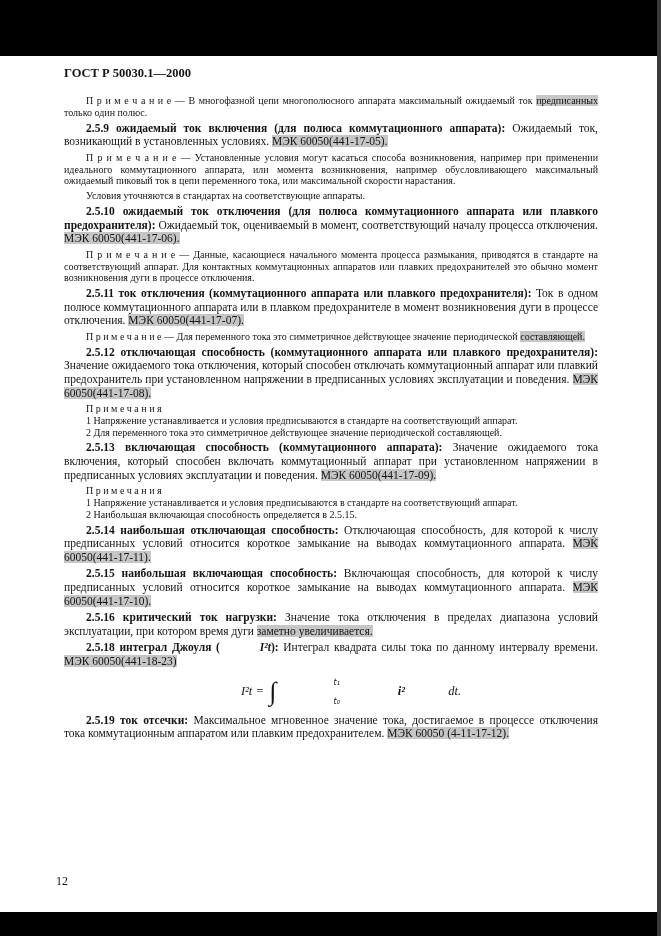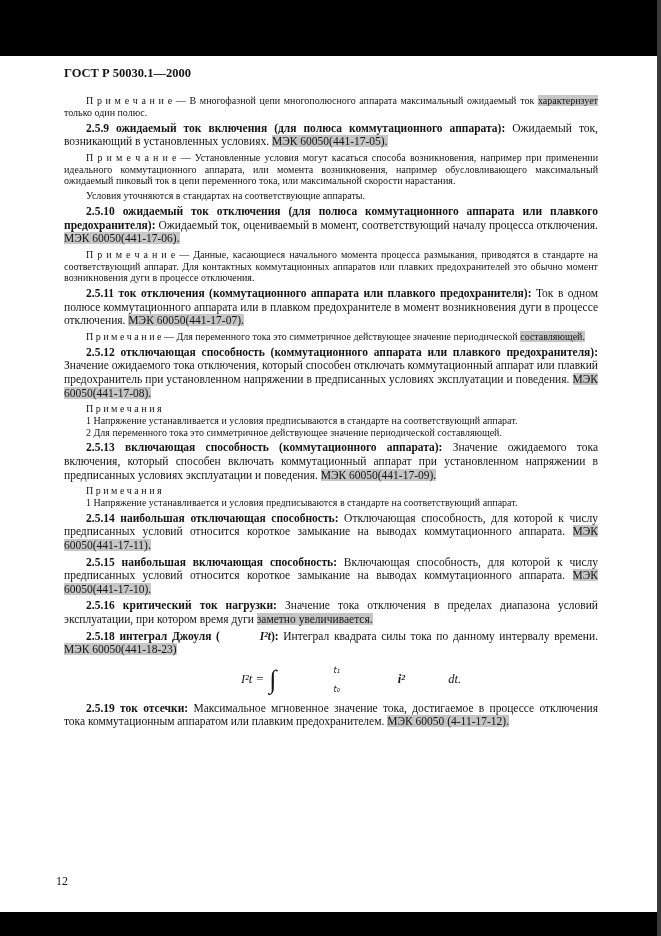--- a/index.html
+++ b/index.html
@@ -43,35 +43,36 @@
 </style>
 </head>
 <body>
 
 <div class="page">
   <div class="bar top"></div>
 
   <div class="content">
     <div class="doc-header">ГОСТ Р 50030.1—2000</div>
     <div class="doc-body">
-        <div class="block note"><span>П р и м е ч а н и е — В многофазной цепи многополюсного аппарата максимальный ожидаемый ток </span><span class="hl">характеризует</span><span> только один полюс.</span></div>
+        <div class="block note"><span>П р и м е ч а н и е — В многофазной цепи многополюсного аппарата максимальный ожидаемый ток </span><span class="hl">предписанных</span><span> только один полюс.</span></div>
         <div class="block definition"><span class="b">2.5.9 ожидаемый ток включения (для полюса коммутационного аппарата): </span><span>Ожидаемый ток, возникающий в установленных условиях. </span><span class="hl">МЭК 60050(441-17-05).</span></div>
         <div class="block note"><span>П р и м е ч а н и е — Установленные условия могут касаться способа возникновения, например при применении идеального коммутационного аппарата, или момента возникновения, например обусловливающего максимальный ожидаемый пиковый ток в цепи переменного тока, или максимальной скорости нарастания.</span></div>
         <div class="block note"><span>Условия уточняются в стандартах на соответствующие аппараты.</span></div>
         <div class="block definition"><span class="b">2.5.10 ожидаемый ток отключения (для полюса коммутационного аппарата или плавкого предохранителя): </span><span>Ожидаемый ток, оцениваемый в момент, соответствующий началу процесса отключения. </span><span class="hl">МЭК 60050(441-17-06).</span></div>
         <div class="block note"><span>П р и м е ч а н и е — Данные, касающиеся начального момента процесса размыкания, приводятся в стандарте на соответствующий аппарат. Для контактных коммутационных аппаратов или плавких предохранителей это обычно момент возникновения дуги в процессе отключения.</span></div>
         <div class="block definition"><span class="b">2.5.11 ток отключения (коммутационного аппарата или плавкого предохранителя): </span><span>Ток в одном полюсе коммутационного аппарата или в плавком предохранителе в момент возникновения дуги в процессе отключения. </span><span class="hl">МЭК 60050(441-17-07).</span></div>
         <div class="block note"><span>П р и м е ч а н и е — Для переменного тока это симметричное действующее значение периодической </span><span class="hl">составляющей.</span></div>
         <div class="block definition"><span class="b">2.5.12 отключающая способность (коммутационного аппарата или плавкого предохранителя): </span><span>Значение ожидаемого тока отключения, который способен отключать коммутационный аппарат или плавкий предохранитель при установленном напряжении в предписанных условиях эксплуатации и поведения. </span><span class="hl">МЭК 60050(441-17-08).</span></div>
         <div class="block notes-header"><span>П р и м е ч а н и я</span></div>
         <div class="block note-item"><span>1 Напряжение устанавливается и условия предписываются в стандарте на соответствующий аппарат.</span></div>
         <div class="block note-item"><span>2 Для переменного тока это симметричное действующее значение периодической составляющей.</span></div>
         <div class="block definition"><span class="b">2.5.13 включающая способность (коммутационного аппарата): </span><span>Значение ожидаемого тока включения, который способен включать коммутационный аппарат при установленном напряжении в предписанных условиях эксплуатации и поведения. </span><span class="hl">МЭК 60050(441-17-09).</span></div>
         <div class="block notes-header"><span>П р и м е ч а н и я</span></div>
         <div class="block note-item"><span>1 Напряжение устанавливается и условия предписываются в стандарте на соответствующий аппарат.</span></div>
+        <div class="block note-item"><span>2 Наибольшая включающая способность определяется в 2.5.15.</span></div>
         <div class="block definition"><span class="b">2.5.14 наибольшая отключающая способность: </span><span>Отключающая способность, для которой к числу предписанных условий относится короткое замыкание на выводах коммутационного аппарата. </span><span class="hl">МЭК 60050(441-17-11).</span></div>
         <div class="block definition"><span class="b">2.5.15 наибольшая включающая способность: </span><span>Включающая способность, для которой к числу предписанных условий относится короткое замыкание на выводах коммутационного аппарата. </span><span class="hl">МЭК 60050(441-17-10).</span></div>
         <div class="block definition"><span class="b">2.5.16 критический ток нагрузки: </span><span>Значение тока отключения в пределах диапазона условий эксплуатации, при котором время дуги </span><span class="hl">заметно увеличивается.</span></div>
         <div class="block definition"><span class="b">2.5.18 интеграл Джоуля (</span><span class="b i">I²t</span><span class="b">): </span><span>Интеграл квадрата силы тока по данному интервалу времени. </span><span class="hl">МЭК 60050(441-18-23)</span></div>
         <div class="block formula"><span class="i">I²t</span><span class="eq">=</span><span class="intgroup">
             <span class="intsign">∫</span>
             <span class="limits">
               <span class="i">t₁</span>
               <span class="i">t₀</span>
             </span>

